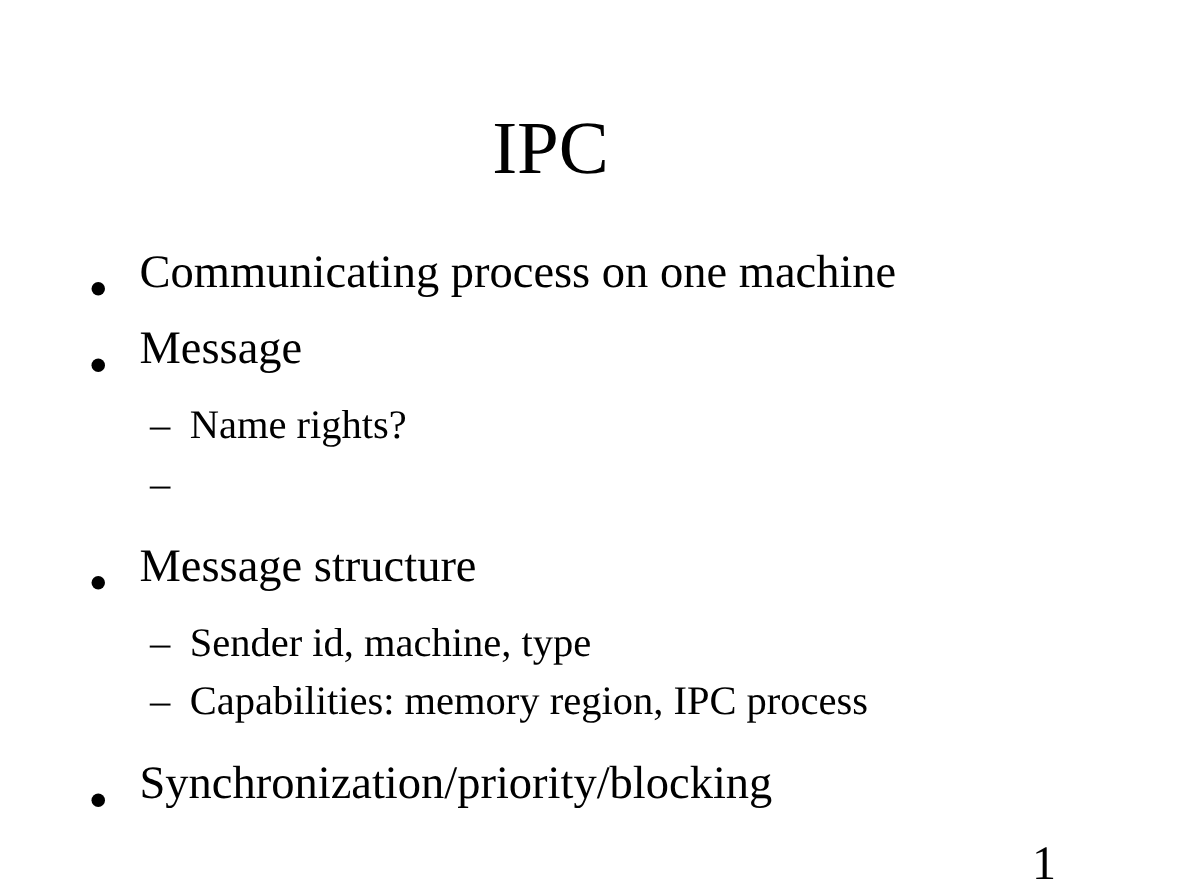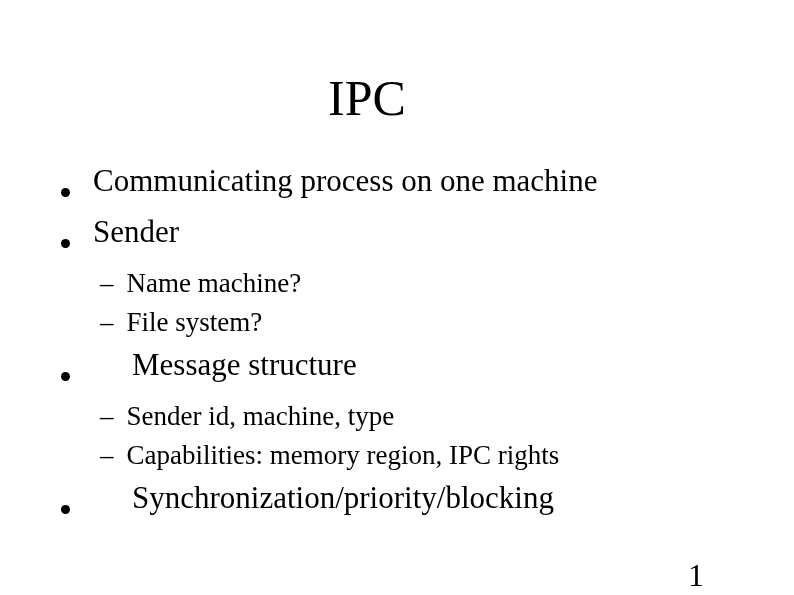--- a/index.html
+++ b/index.html
@@ -53,21 +53,21 @@
     line-height: 38px;
     margin-bottom: 13px;
   }
   .item.l2 {
     margin-left: 100px;
     font-size: 27px;
     line-height: 33px;
     margin-bottom: 6px;
   }
   .item.l1 + .item.l2 { margin-top: 3px; }
-  .item.l2 + .item.l1 { margin-top: 1px; gap: 39px; }
+  .item.l2 + .item.l1 { margin-top: 13px; }
   .marker.dot {
     flex: 0 0 auto;
     width: 9px;
     height: 9px;
     border-radius: 50%;
     background: #000000;
     margin-top: 26px;
     margin-right: 23px;
   }
   .marker.dash {
@@ -87,41 +87,40 @@
 
 <div class="slide">
   <h1 class="title">IPC</h1>
   <div class="content">
       <div class="item l1">
         <span class="marker dot"></span>
         <span class="text">Communicating process on one machine</span>
       </div>
       <div class="item l1">
         <span class="marker dot"></span>
-        <span class="text">Sender</span>
+        <span class="text">Message</span>
       </div>
       <div class="item l2">
         <span class="marker dash">–</span>
-        <span class="text">Name machine?</span>
+        <span class="text">Name rights?</span>
       </div>
       <div class="item l2">
         <span class="marker dash">–</span>
-        <span class="text">File system?</span>
       </div>
       <div class="item l1">
         <span class="marker dot"></span>
         <span class="text">Message structure</span>
       </div>
       <div class="item l2">
         <span class="marker dash">–</span>
         <span class="text">Sender id, machine, type</span>
       </div>
       <div class="item l2">
         <span class="marker dash">–</span>
-        <span class="text">Capabilities: memory region, IPC rights</span>
+        <span class="text">Capabilities: memory region, IPC process</span>
       </div>
       <div class="item l1">
         <span class="marker dot"></span>
         <span class="text">Synchronization/priority/blocking</span>
       </div>
     </div>
   <div class="page-number">1</div>
 </div>
 
 </body></html>

